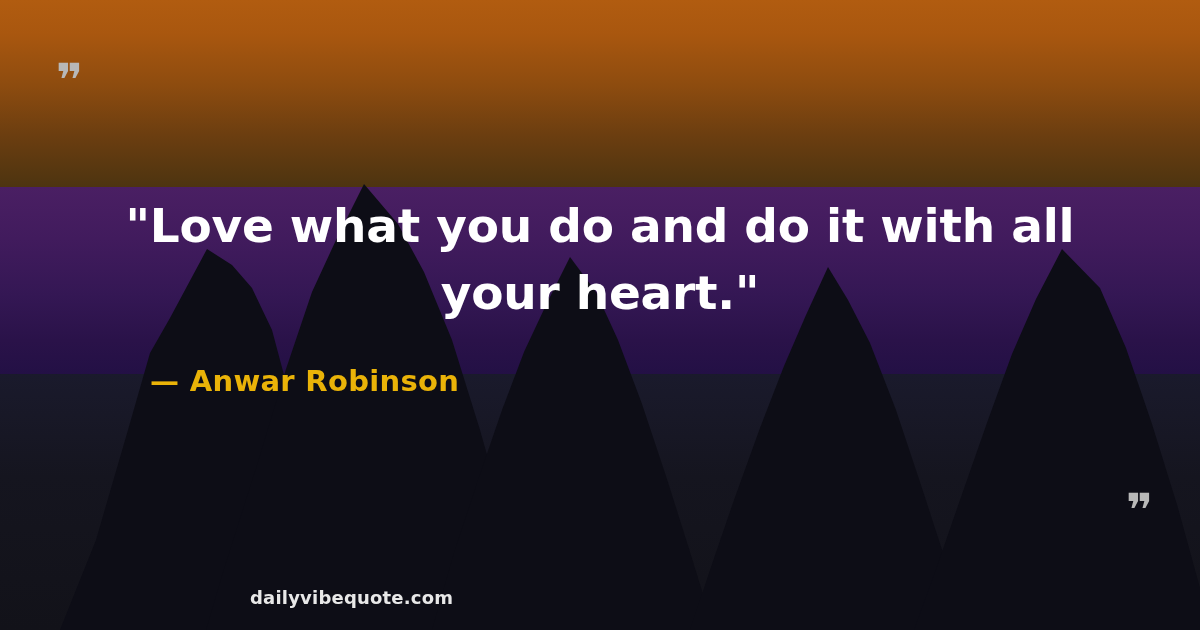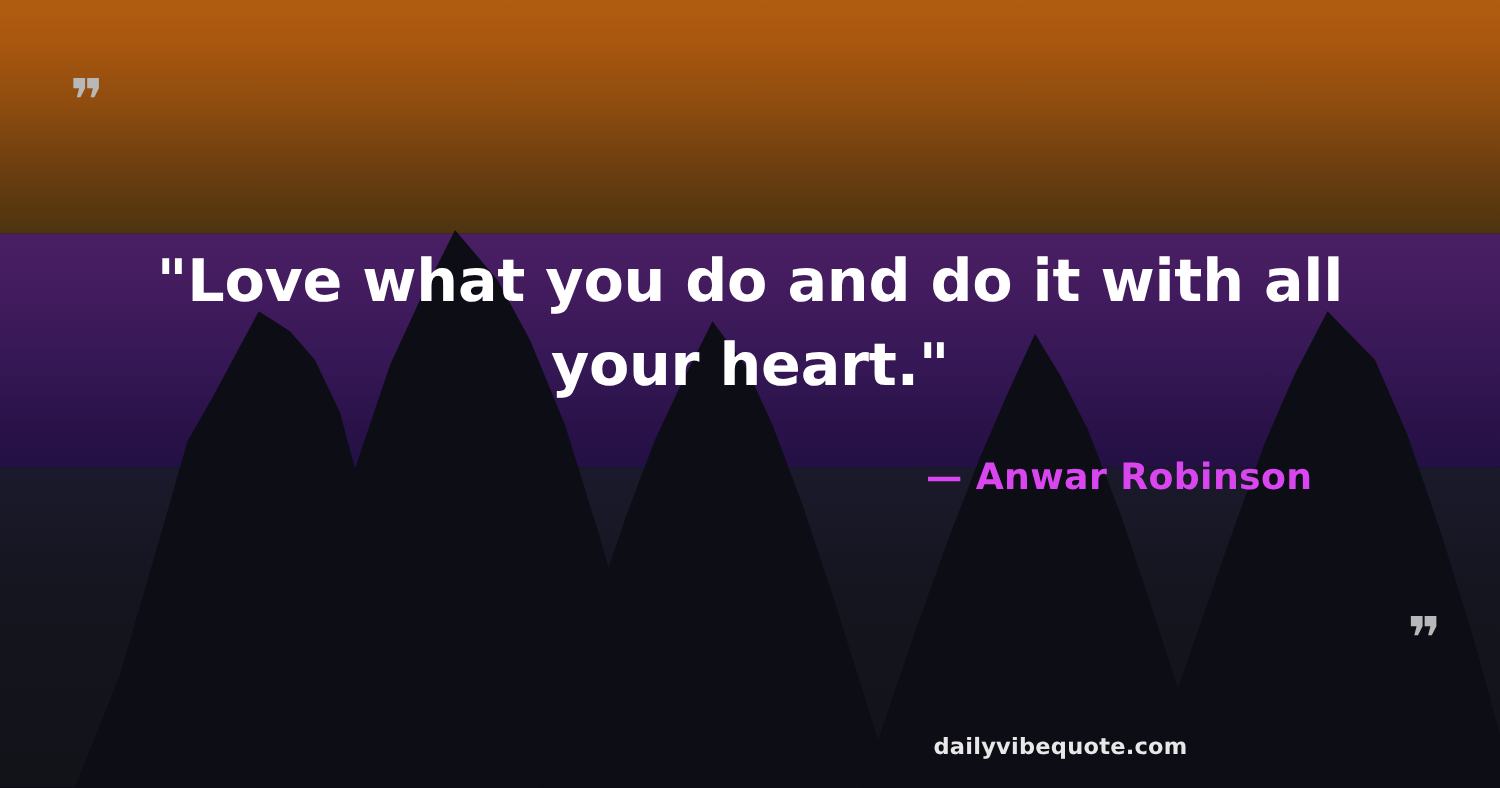--- a/index.html
+++ b/index.html
@@ -57,33 +57,33 @@
     font-weight:700;
     line-height:1.42;
     letter-spacing:-0.2px;
     font-family:"DejaVu Sans", sans-serif;
   }
   .author-text {
     position:absolute;
     left:50%; transform:translateX(-50%);
     top:364px;
     width:900px;
-    text-align:right;
-    color:#d946ef;
+    text-align:left;
+    color:#eab308;
     font-size:29px;
     font-weight:700;
     letter-spacing:0.3px;
     font-family:"DejaVu Sans", sans-serif;
   }
   .site-text {
     position:absolute;
     left:50%; transform:translateX(-50%);
     bottom:22px;
     width:700px;
-    text-align:right;
+    text-align:left;
     color:#e8e8e8;
     font-size:18px;
     font-weight:700;
     letter-spacing:0.2px;
     font-family:"DejaVu Sans", sans-serif;
   }
 </style>
 </head>
 <body>
 

